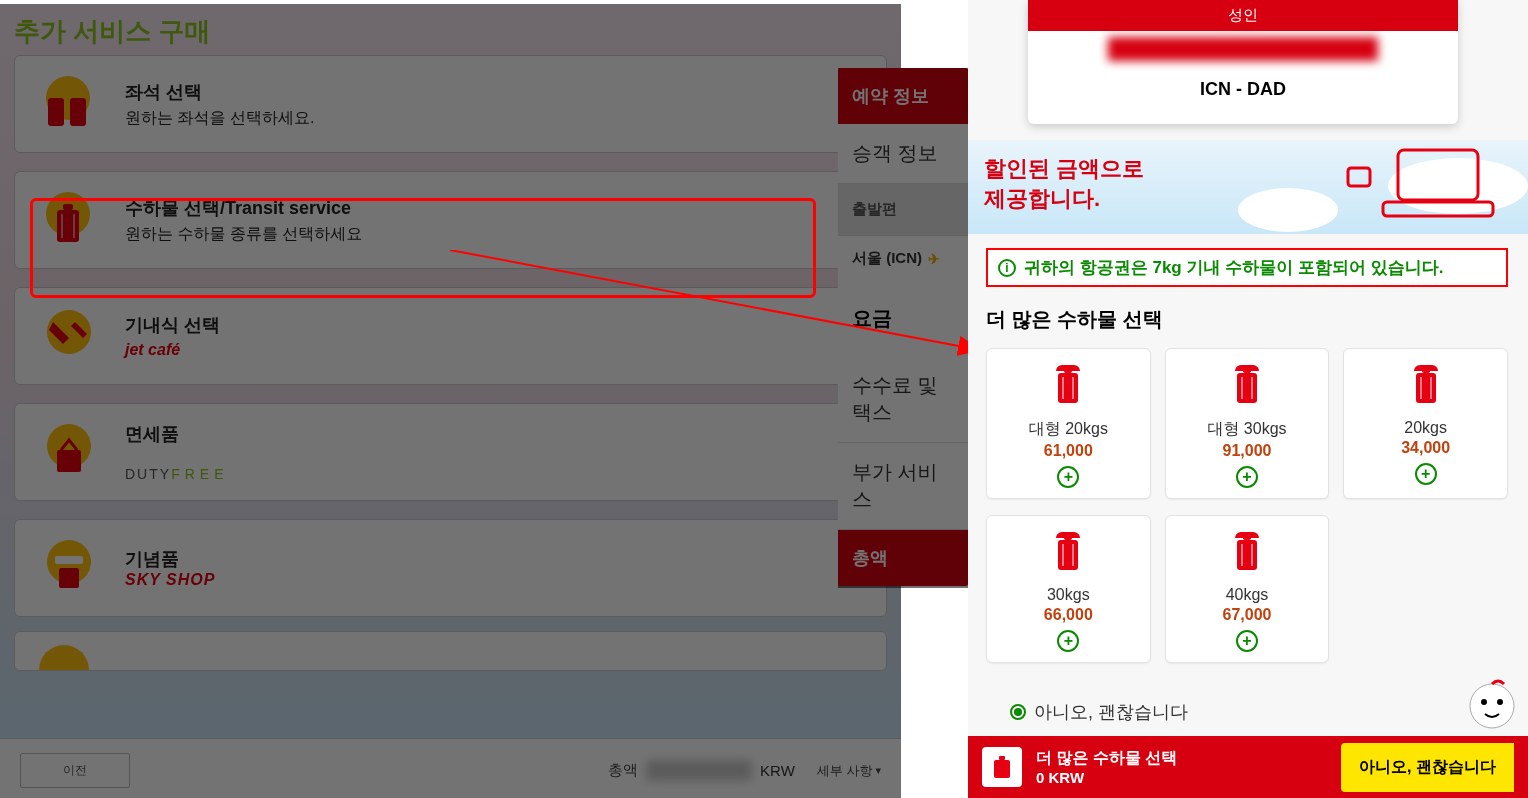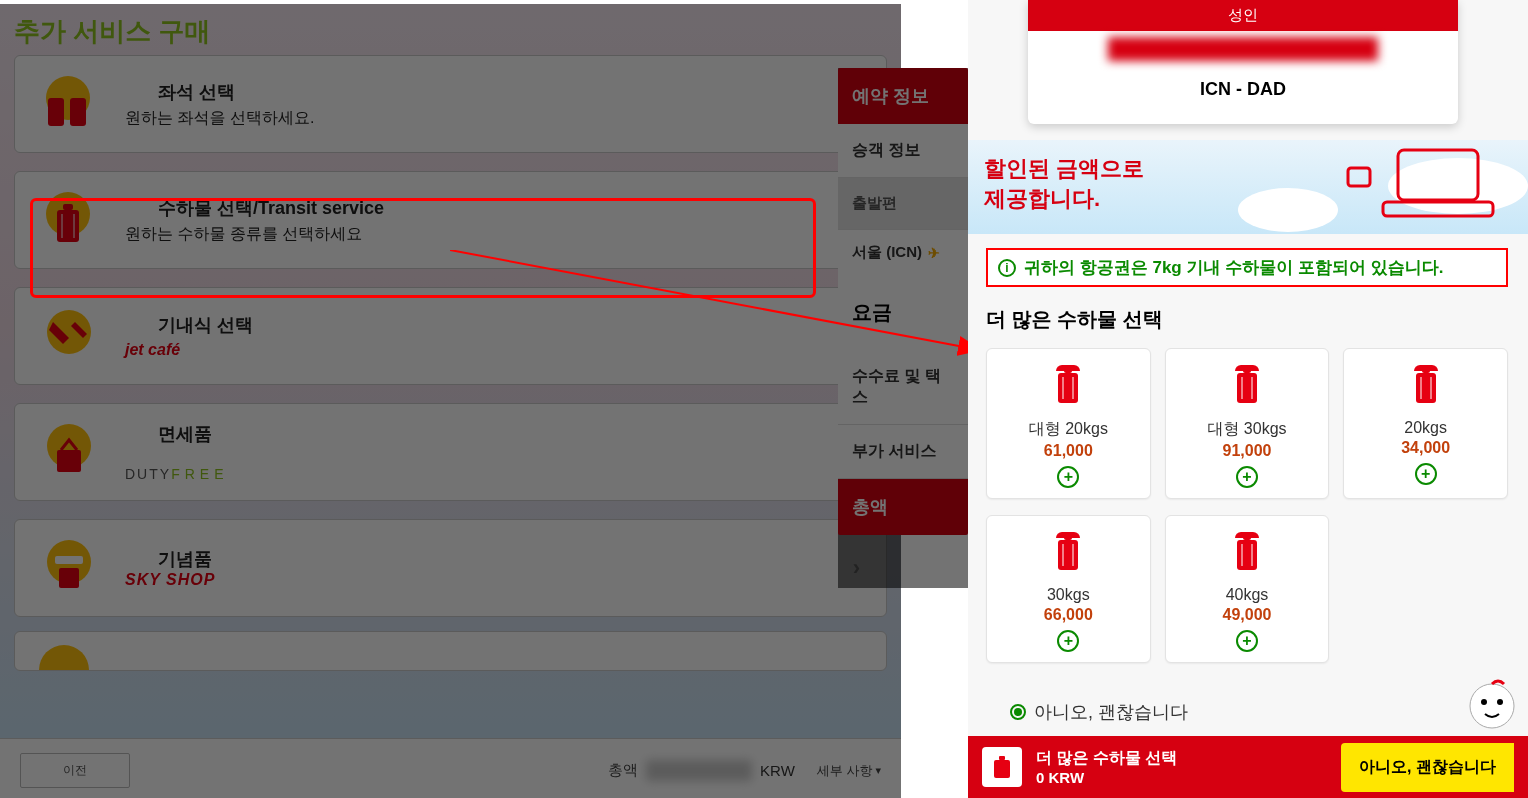--- a/index.html
+++ b/index.html
@@ -19,21 +19,21 @@
   .page-warning { color: #e60012; font-size: 13px; margin-bottom: 16px; }
 
   .service-card {
     background: #fff; border: 1px solid #c9c9c9; border-radius: 6px;
     margin-bottom: 18px; padding: 18px 26px 18px 18px;
     display: flex; align-items: center; position: relative;
   }
   .service-card.small-gap { margin-bottom: 14px; }
   .service-icon { width: 70px; height: 60px; display: flex; align-items: center; justify-content: center; margin-right: 22px; }
   .service-text { flex: 1; }
-  .service-title { font-size: 18px; font-weight: bold; color: #222; margin-left: 33px; }
+  .service-title { font-size: 18px; font-weight: bold; color: #222; }
   .service-sub { font-size: 16px; color: #222; margin-top: 4px; }
   .service-sub.red { color: #e60012; font-style: italic; font-weight: bold; }
   .service-dutyfree { font-size: 14px; letter-spacing: 2px; color: #555; margin-top: 20px; }
   .service-dutyfree .free { color: #8fc31f; letter-spacing: 5px; }
   .service-sky { color:#e60012; font-weight:bold; font-style:italic; letter-spacing:1px; }
   .chevron { color: #aaa; font-size: 22px; font-weight: bold; }
 
   .service-partial {
     background:#fff;border:1px solid #c9c9c9;border-radius:6px;height:40px;
     display:flex;align-items:flex-end;padding-left:24px;
@@ -67,21 +67,21 @@
   }
 
   
   .sidebar {
     position: absolute; left: 838px; top: 68px; width: 130px; height: 520px;
   }
   .sb-head {
     background: #d60011; color: #fff; font-weight: bold; font-size: 18px;
     padding: 16px 14px; border-radius: 2px 2px 0 0;
   }
-  .sb-item { background:#fff; border-bottom:1px solid #ddd; padding:16px 14px; font-size:16px; font-weight:bold; color:#333; }
+  .sb-item { background:#fff; border-bottom:1px solid #ddd; padding:16px 14px; font-size:20px; font-weight:normal; color:#333; }
   .sb-item.muted { background:#e2e2e2; color:#555; font-size:15px; font-weight:bold; }
   .sb-route { background:#fff; padding:13px 14px; font-size:15px; font-weight:bold; color:#333; display:flex; align-items:center; gap:6px;}
   .sb-plane { color:#f2a900; font-size:14px; }
   .sb-big { background:#fff; padding:24px 14px; font-size:20px; font-weight:bold; }
   .sb-total { background:#d60011; color:#fff; padding:16px 14px; font-size:18px; font-weight:bold; border-radius:0 0 2px 2px;}
   .sidebar-dim { position:absolute; inset:0; background:rgba(0,0,0,0.55); }
 
   
   .right {
     position: absolute; left: 968px; top: 0; width: 560px; height: 798px;
@@ -347,21 +347,21 @@
           <rect x="16" y="4" width="8" height="6" rx="2" fill="#e60012"></rect>
           <line x1="15" y1="14" x2="15" y2="36" stroke="#fff" stroke-width="1"></line>
           <line x1="25" y1="14" x2="25" y2="36" stroke="#fff" stroke-width="1"></line>
         </svg><div class="bag-label">30kgs</div><div class="bag-price">66,000</div><div class="bag-add">+</div></div>
       <div class="bag-card"><svg class="ico-suitcase" viewBox="0 0 40 44">
           <path d="M14 2 h12 a6 6 0 0 1 6 6 h-24 a6 6 0 0 1 6 -6 Z" fill="#e60012"></path>
           <rect x="10" y="10" width="20" height="30" rx="3" fill="#e60012"></rect>
           <rect x="16" y="4" width="8" height="6" rx="2" fill="#e60012"></rect>
           <line x1="15" y1="14" x2="15" y2="36" stroke="#fff" stroke-width="1"></line>
           <line x1="25" y1="14" x2="25" y2="36" stroke="#fff" stroke-width="1"></line>
-        </svg><div class="bag-label">40kgs</div><div class="bag-price">49,000</div><div class="bag-add">+</div></div>
+        </svg><div class="bag-label">40kgs</div><div class="bag-price">67,000</div><div class="bag-add">+</div></div>
     </div>
 
   <div class="radio-no">
     <span class="radio-dot">
         <span class="inner"></span>
       </span>
     <span>아니오, 괜찮습니다</span>
   </div>
 
   <div class="mascot">

